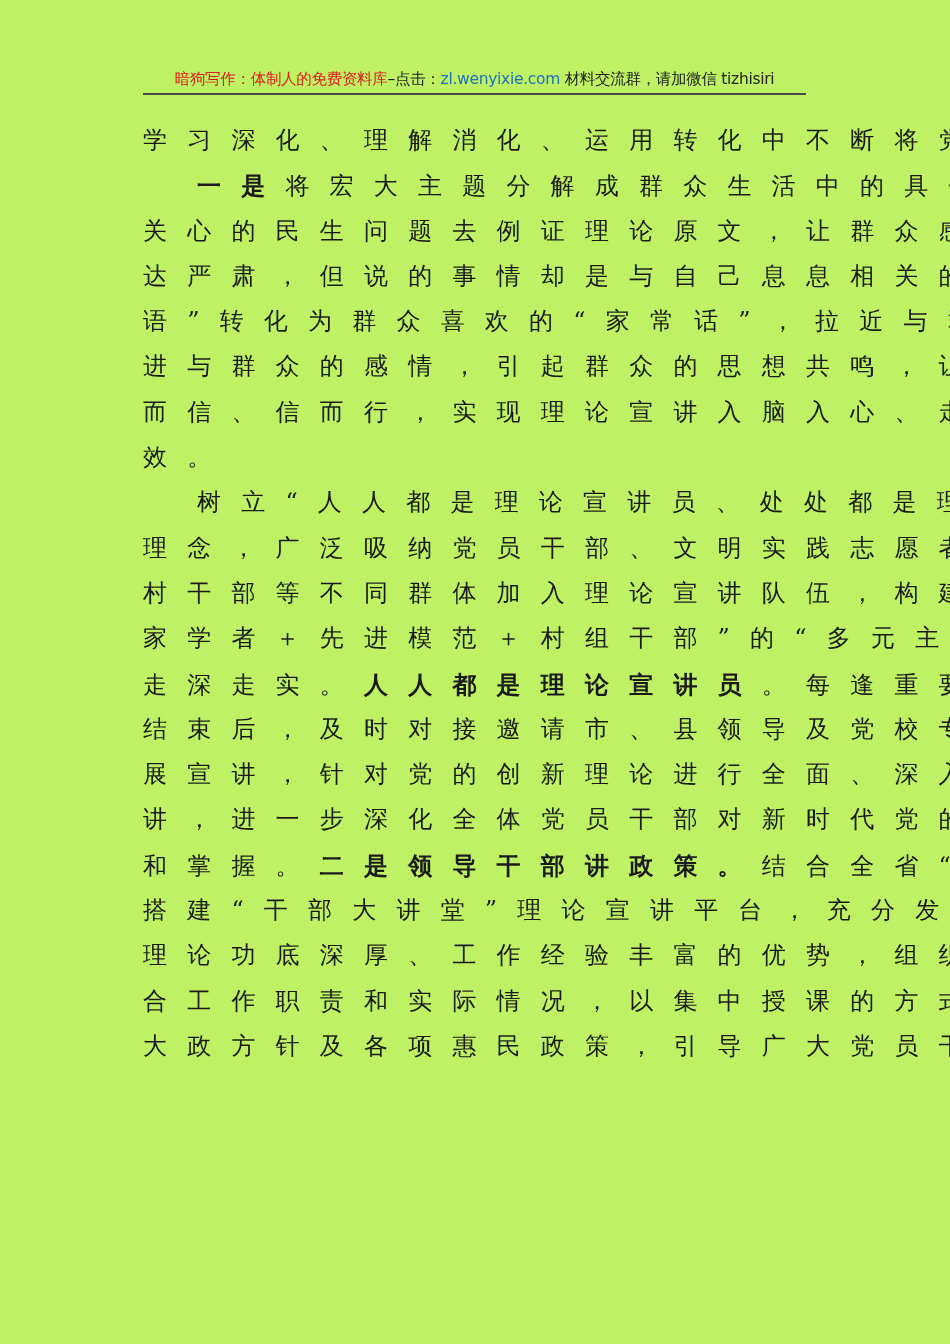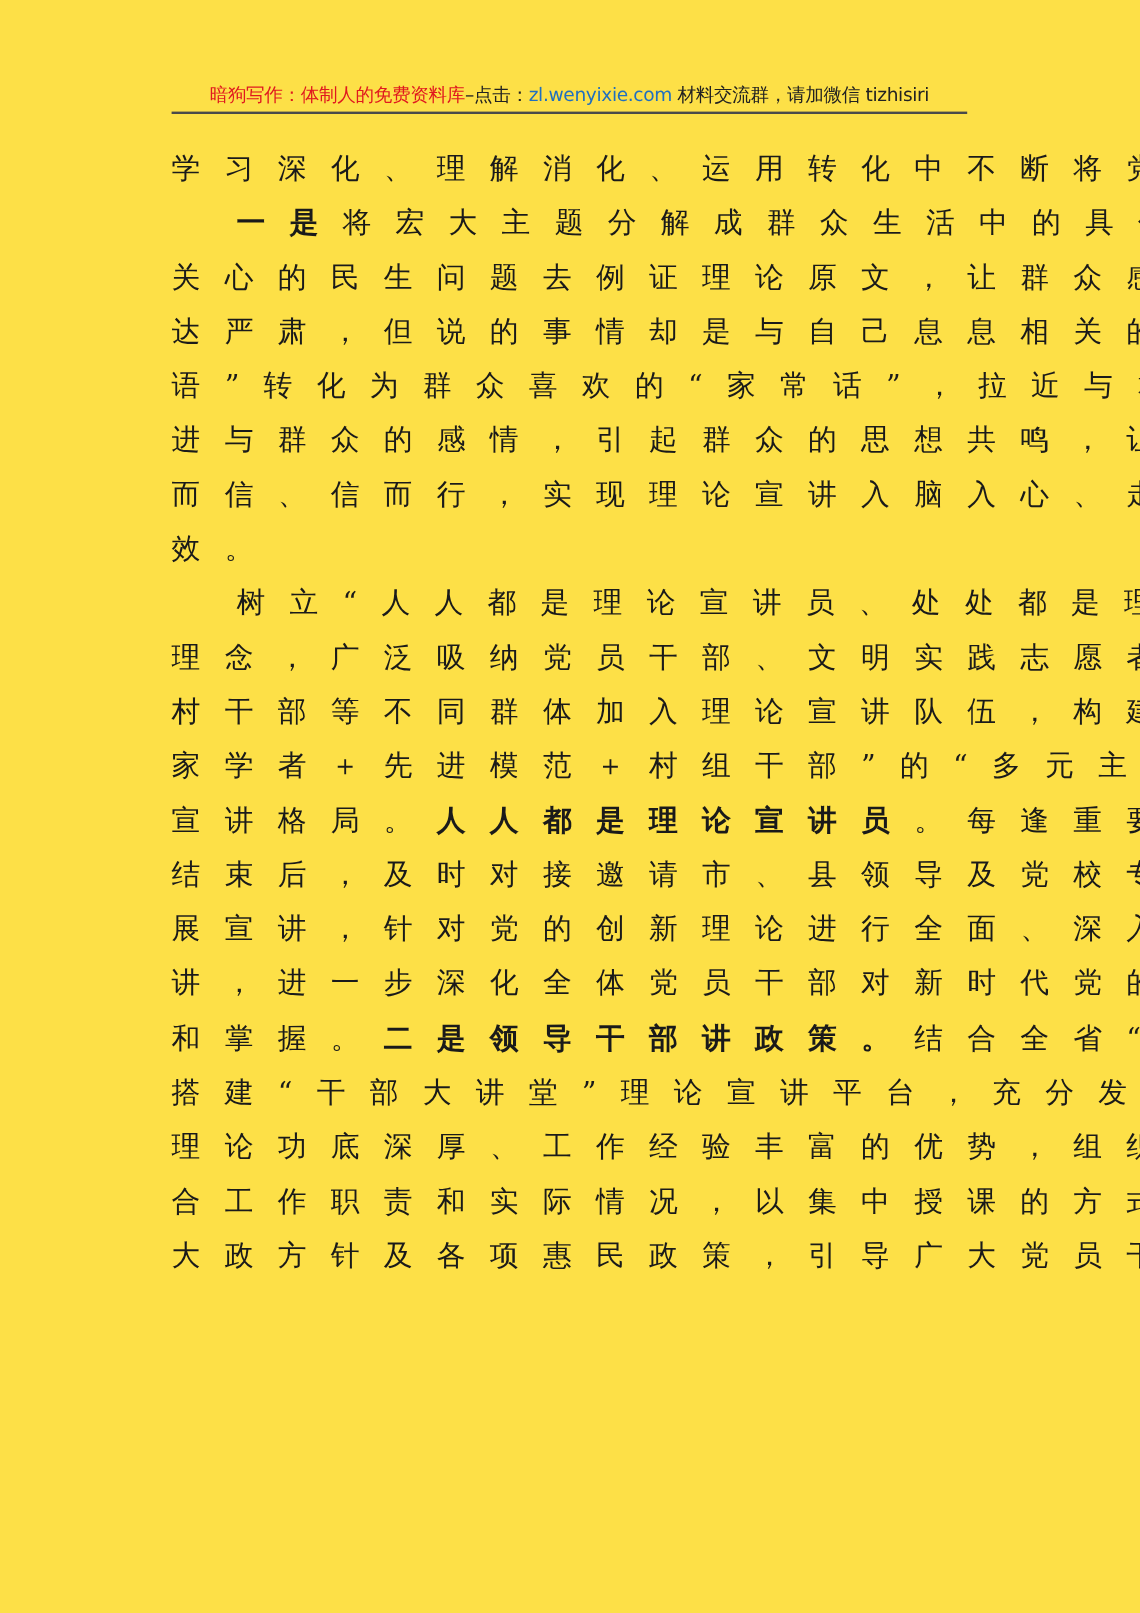--- a/index.html
+++ b/index.html
@@ -1,17 +1,17 @@
 <!DOCTYPE html>
 <html><head>
   <meta charset="utf-8">
   <style>
     html, body { margin: 0; padding: 0; background: #ffffff; }
     body { width: 950px; height: 1344px; position: relative; overflow: hidden; }
-    .page { position: absolute; left: 0; top: 0; width: 950px; height: 1344px; background: #fde047; }
+    .page { position: absolute; left: 0; top: 0; width: 950px; height: 1344px; background: #bef264; }
     .header {
       position: absolute; left: 143px; top: 66px; width: 663px; height: 26px;
       font-family: "DejaVu Sans", "Liberation Sans", sans-serif;
       font-size: 15.5px; line-height: 26px; white-space: nowrap; text-align: center;
       letter-spacing: -0.3px;
     }
     .header .red { color: #e0191f; }
     .header .dark { color: #222222; }
     .header .link { color: #1f6fc0; }
     .divider {
@@ -48,21 +48,21 @@
       <div class="line"><span>关心的民生问题去例证理论原文，让群众感受到理论虽然表</span></div>
       <div class="line"><span>达严肃，但说的事情却是与自己息息相关的。</span></div>
       <div class="line"><span>语”转化为群众喜欢的“家常话”，拉近与群众的距离，增</span></div>
       <div class="line"><span>进与群众的感情，引起群众的思想共鸣，让群众乐意听、听</span></div>
       <div class="line"><span>而信、信而行，实现理论宣讲入脑入心、走深走实、见行见</span></div>
       <div class="line"><span>效。</span></div>
       <div class="line indent"><span>树立“人人都是理论宣讲员、处处都是理论宣讲地”的</span></div>
       <div class="line"><span>理念，广泛吸纳党员干部、文明实践志愿者、先进典型、驻</span></div>
       <div class="line"><span>村干部等不同群体加入理论宣讲队伍，构建“领导干部＋专</span></div>
       <div class="line"><span>家学者＋先进模范＋村组干部”的“多元主体”共讲共话的</span></div>
-      <div class="line"><span>宣讲格局。</span><span class="bold">人人都是理论宣讲员</span><span>。每逢重要会议及重大活动</span></div>
+      <div class="line"><span>走深走实。</span><span class="bold">人人都是理论宣讲员</span><span>。每逢重要会议及重大活动</span></div>
       <div class="line"><span>结束后，及时对接邀请市、县领导及党校专家讲师到我镇开</span></div>
       <div class="line"><span>展宣讲，针对党的创新理论进行全面、深入地解读和剖析宣</span></div>
       <div class="line"><span>讲，进一步深化全体党员干部对新时代党的创新理论的理解</span></div>
       <div class="line"><span>和掌握。</span><span class="bold">二是领导干部讲政策。</span><span>结合全省“三抓三促”行动</span></div>
       <div class="line"><span>搭建“干部大讲堂”理论宣讲平台，充分发挥科级领导干部</span></div>
       <div class="line"><span>理论功底深厚、工作经验丰富的优势，组织各分管领导，结</span></div>
       <div class="line"><span>合工作职责和实际情况，以集中授课的方式，讲解党在基层</span></div>
       <div class="line"><span>大政方针及各项惠民政策，引导广大党员干部群众全面正确</span></div>
     </div>
 </div>

